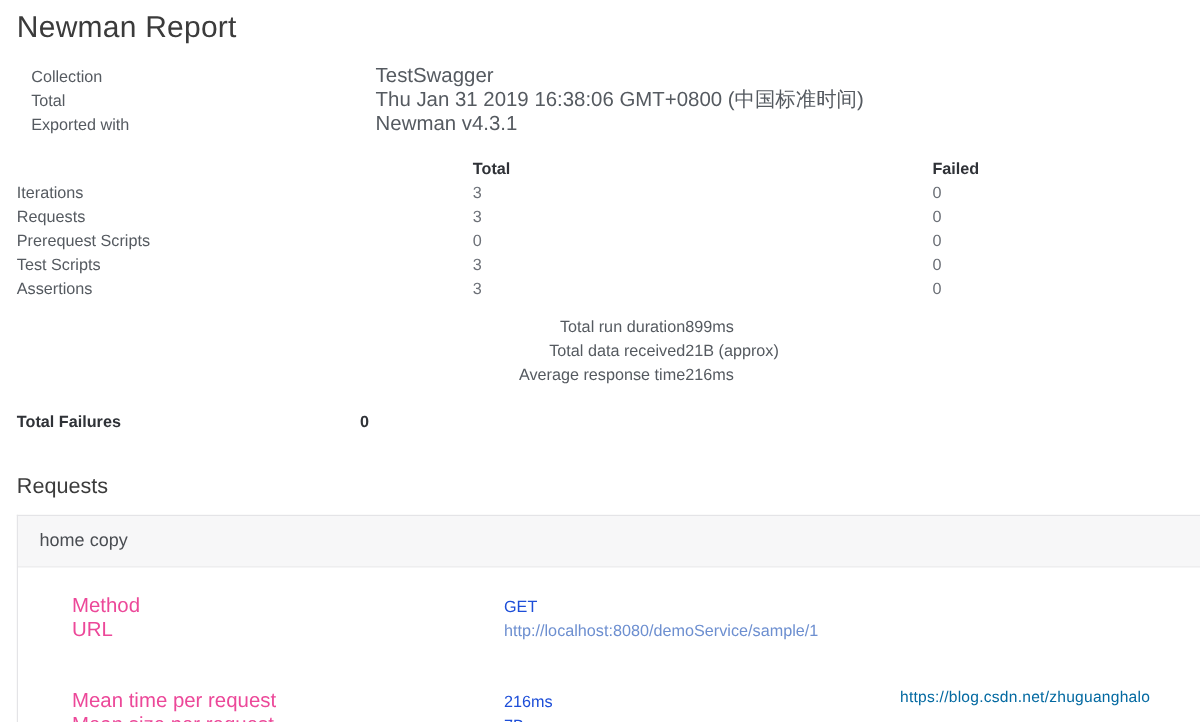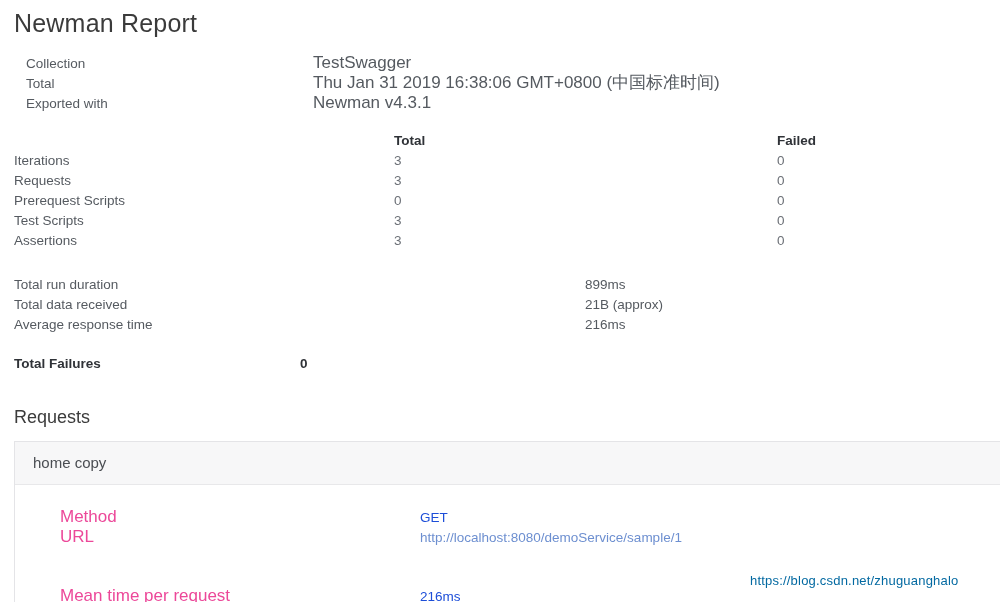--- a/index.html
+++ b/index.html
@@ -84,22 +84,22 @@
     font-size: 13.5px;
     color: #6c7077;
   }
   .col-failed {
     font-size: 13.5px;
     color: #6c7077;
   }
 
   
   .summary {
-    margin-top: 24px;
-    padding-left: 14px;
+    margin-top: 12px;
+    text-align: right;
   }
   .summary-row {
     display: flex;
     align-items: baseline;
     height: 20px;
     line-height: 20px;
   }
   .summary-label {
     width: 571px;
     flex: 0 0 571px;

